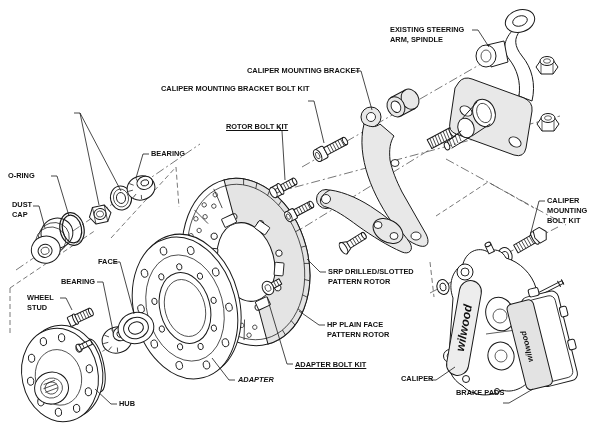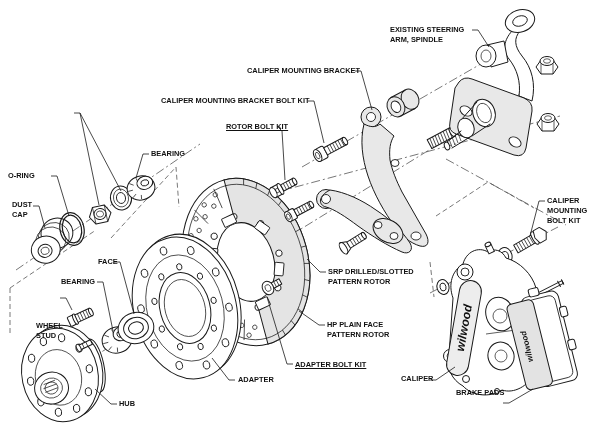--- a/index.html
+++ b/index.html
@@ -486,27 +486,27 @@
     <polyline class="leader" points="503,403 509,403 533,389"></polyline>
   </g>
 </svg>
 
 <div class="lbl" style="left:151px;top:149px;">BEARING</div>
 <div class="lbl" style="left:8px;top:171px;">O-RING</div>
 <div class="lbl" style="left:12px;top:200px;">DUST
 CAP</div>
 <div class="lbl" style="left:98px;top:257px;">FACE</div>
 <div class="lbl" style="left:61px;top:277px;">BEARING</div>
-<div class="lbl" style="left:36px;top:293px;margin-top:28px;">WHEEL
+<div class="lbl" style="left:27px;top:293px;">WHEEL
 STUD</div>
 <div class="lbl" style="left:119px;top:399px;">HUB</div>
-<div class="lbl" style="left:238px;top:375px;">ADAPTER</div>
+<div class="lbl" style="left:238px;top:375px;font-style:italic;">ADAPTER</div>
 <div class="lbl" style="left:295px;top:360px;text-decoration:underline;">ADAPTER BOLT KIT</div>
 <div class="lbl" style="left:247px;top:66px;">CALIPER MOUNTING BRACKET</div>
-<div class="lbl" style="left:161px;top:96px;">CALIPER MOUNTING BRACKET BOLT KIT</div>
+<div class="lbl" style="left:161px;top:84px;">CALIPER MOUNTING BRACKET BOLT KIT</div>
 <div class="lbl" style="left:226px;top:122px;text-decoration:underline;">ROTOR BOLT KIT</div>
 <div class="lbl" style="left:390px;top:25px;">EXISTING STEERING
 ARM, SPINDLE</div>
 <div class="lbl" style="left:328px;top:267px;">SRP DRILLED/SLOTTED
 PATTERN ROTOR</div>
 <div class="lbl" style="left:327px;top:320px;">HP PLAIN FACE
 PATTERN ROTOR</div>
 <div class="lbl" style="left:547px;top:196px;">CALIPER
 MOUNTING
 BOLT KIT</div>

